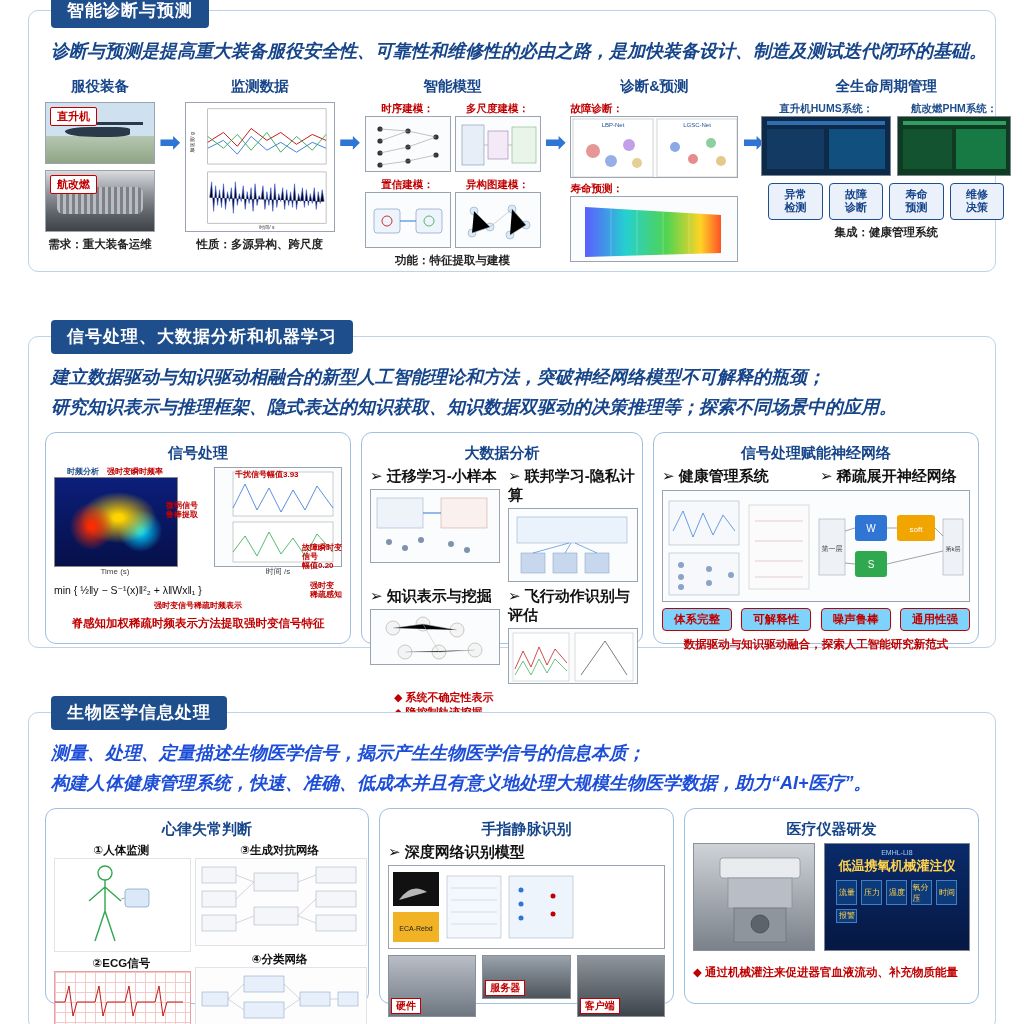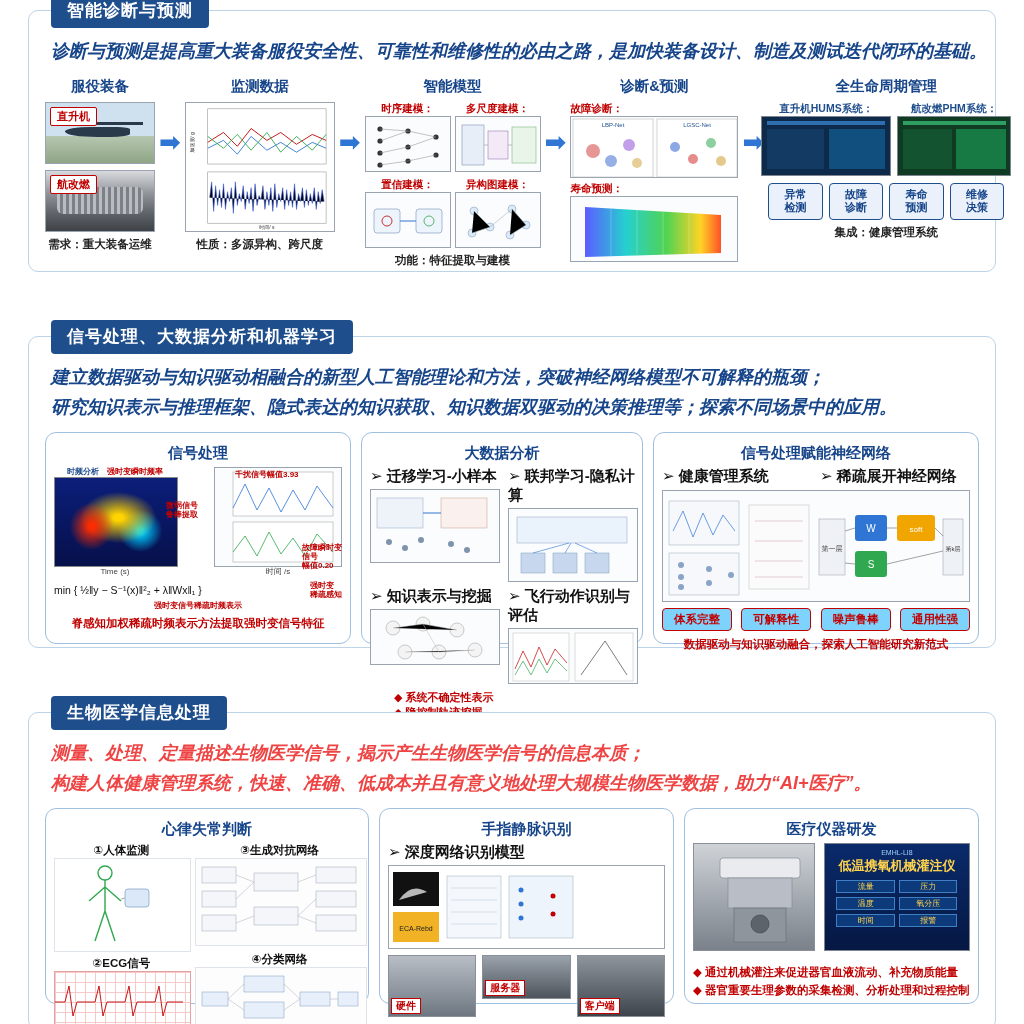--- a/index.html
+++ b/index.html
@@ -172,21 +172,21 @@
   .photo .cap{
     position:absolute;left:2px;bottom:2px;background:#fff;border:1px solid #c00000;
     color:#c00000;font-weight:bold;font-size:10px;padding:0 4px;
   }
   .devscreen{
     background:linear-gradient(180deg,#0a2a6a,#061843);border:1px solid #7d8690;
     position:relative;box-sizing:border-box;color:#fff;
   }
   .devscreen .t{position:absolute;left:0;right:0;top:12%;text-align:center;color:#ffd34d;font-weight:bold;font-size:13px;}
   .devscreen .s{position:absolute;left:0;right:0;top:4%;text-align:center;color:#9fd0ff;font-size:7px;}
-  .devscreen .g{position:absolute;left:8%;right:8%;top:34%;height:40%;display:grid;grid-template-columns:1fr 1fr;gap:4px;}
+  .devscreen .g{position:absolute;left:8%;right:8%;top:34%;height:40%;display:grid;grid-template-columns:1fr 1fr 1fr 1fr 1fr;gap:4px;}
   .devscreen .g span{border:1px solid #3f7fc4;background:#0d3a7a;color:#ffd34d;font-size:8px;display:flex;align-items:center;justify-content:center;}
   .redline{color:#c00000;font-weight:bold;font-size:11.5px;}
 </style>
 </head>
 <body>
 
 <div class="page">
 
   <div class="section" style="height:262px;">
     <div class="section-title">智能诊断与预测</div>
@@ -563,21 +563,21 @@
           <div class="s2-foot">数据驱动与知识驱动融合，探索人工智能研究新范式</div>
         </div>
 
       </div>
     </div>
   </div>
 
   <div class="section" style="margin-top:64px;height:318px;">
     <div class="section-title">生物医学信息处理</div>
     <div class="section-body">
-      <div class="lede" style="color:#ef4444;">
+      <div class="lede" style="color:#1d4ed8;">
         <div>测量、处理、定量描述生物医学信号，揭示产生生物医学信号的信息本质；</div>
         <div>构建人体健康管理系统，快速、准确、低成本并且有意义地处理大规模生物医学数据，助力“AI+医疗”。</div>
       </div>
 
       <div class="s3-row">
 
         <div class="panel s3-card" style="height:196px;">
           <div class="panel-title">心律失常判断</div>
           <div style="display:flex;gap:6px;">
             <div style="flex:0 0 44%;">
@@ -700,21 +700,20 @@
                 <span>压力</span>
                 <span>温度</span>
                 <span>氧分压</span>
                 <span>时间</span>
                 <span>报警</span>
               </div>
             </div>
           </div>
           <div style="margin-top:14px;">
             <div class="redline">◆ <span>通过机械灌注来促进器官血液流动、补充物质能量</span></div>
-            <div class="redline" style="margin-top:3px;">◆ <span>器官重要生理参数的采集检测、分析处理和过程控制</span></div>
           </div>
         </div>
 
       </div>
     </div>
   </div>
 
 </div>
 
 </body></html>

